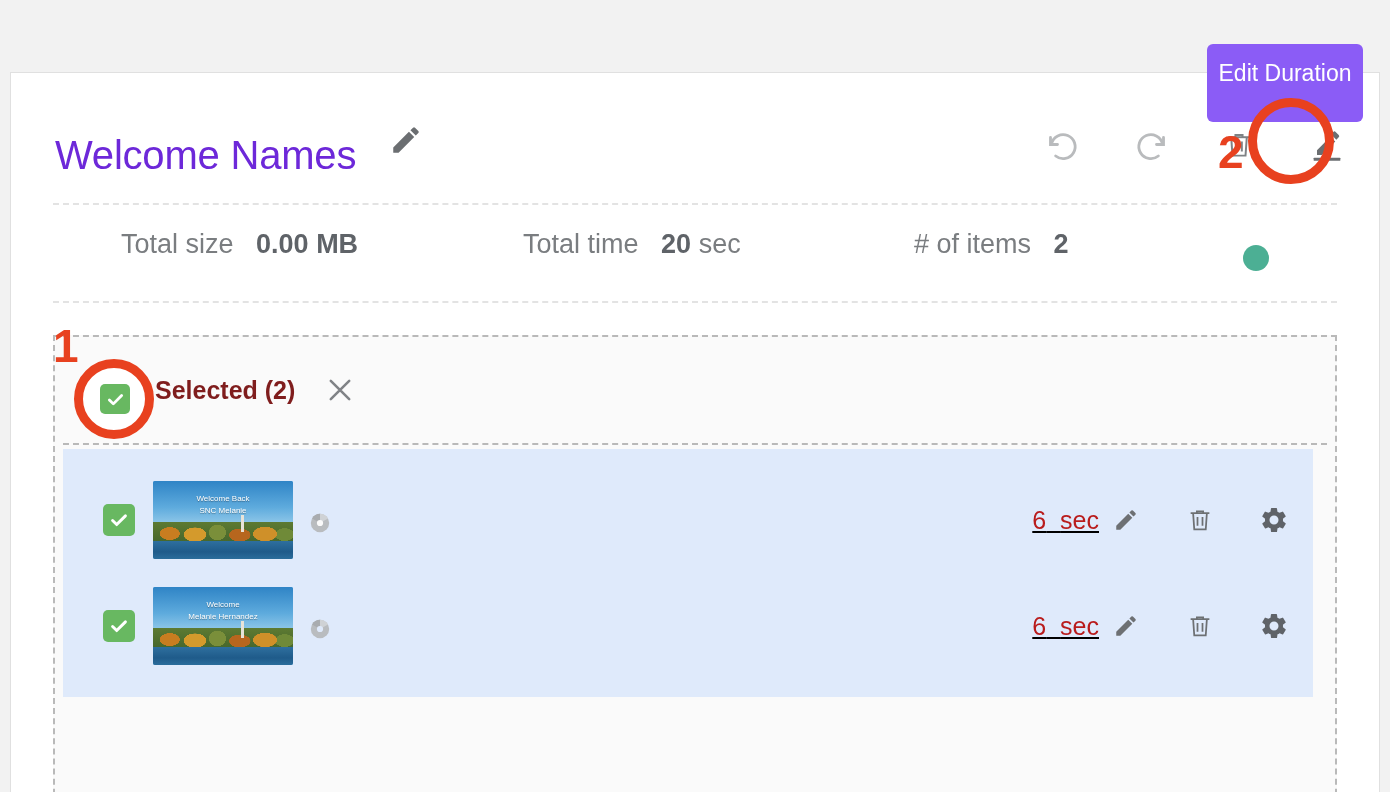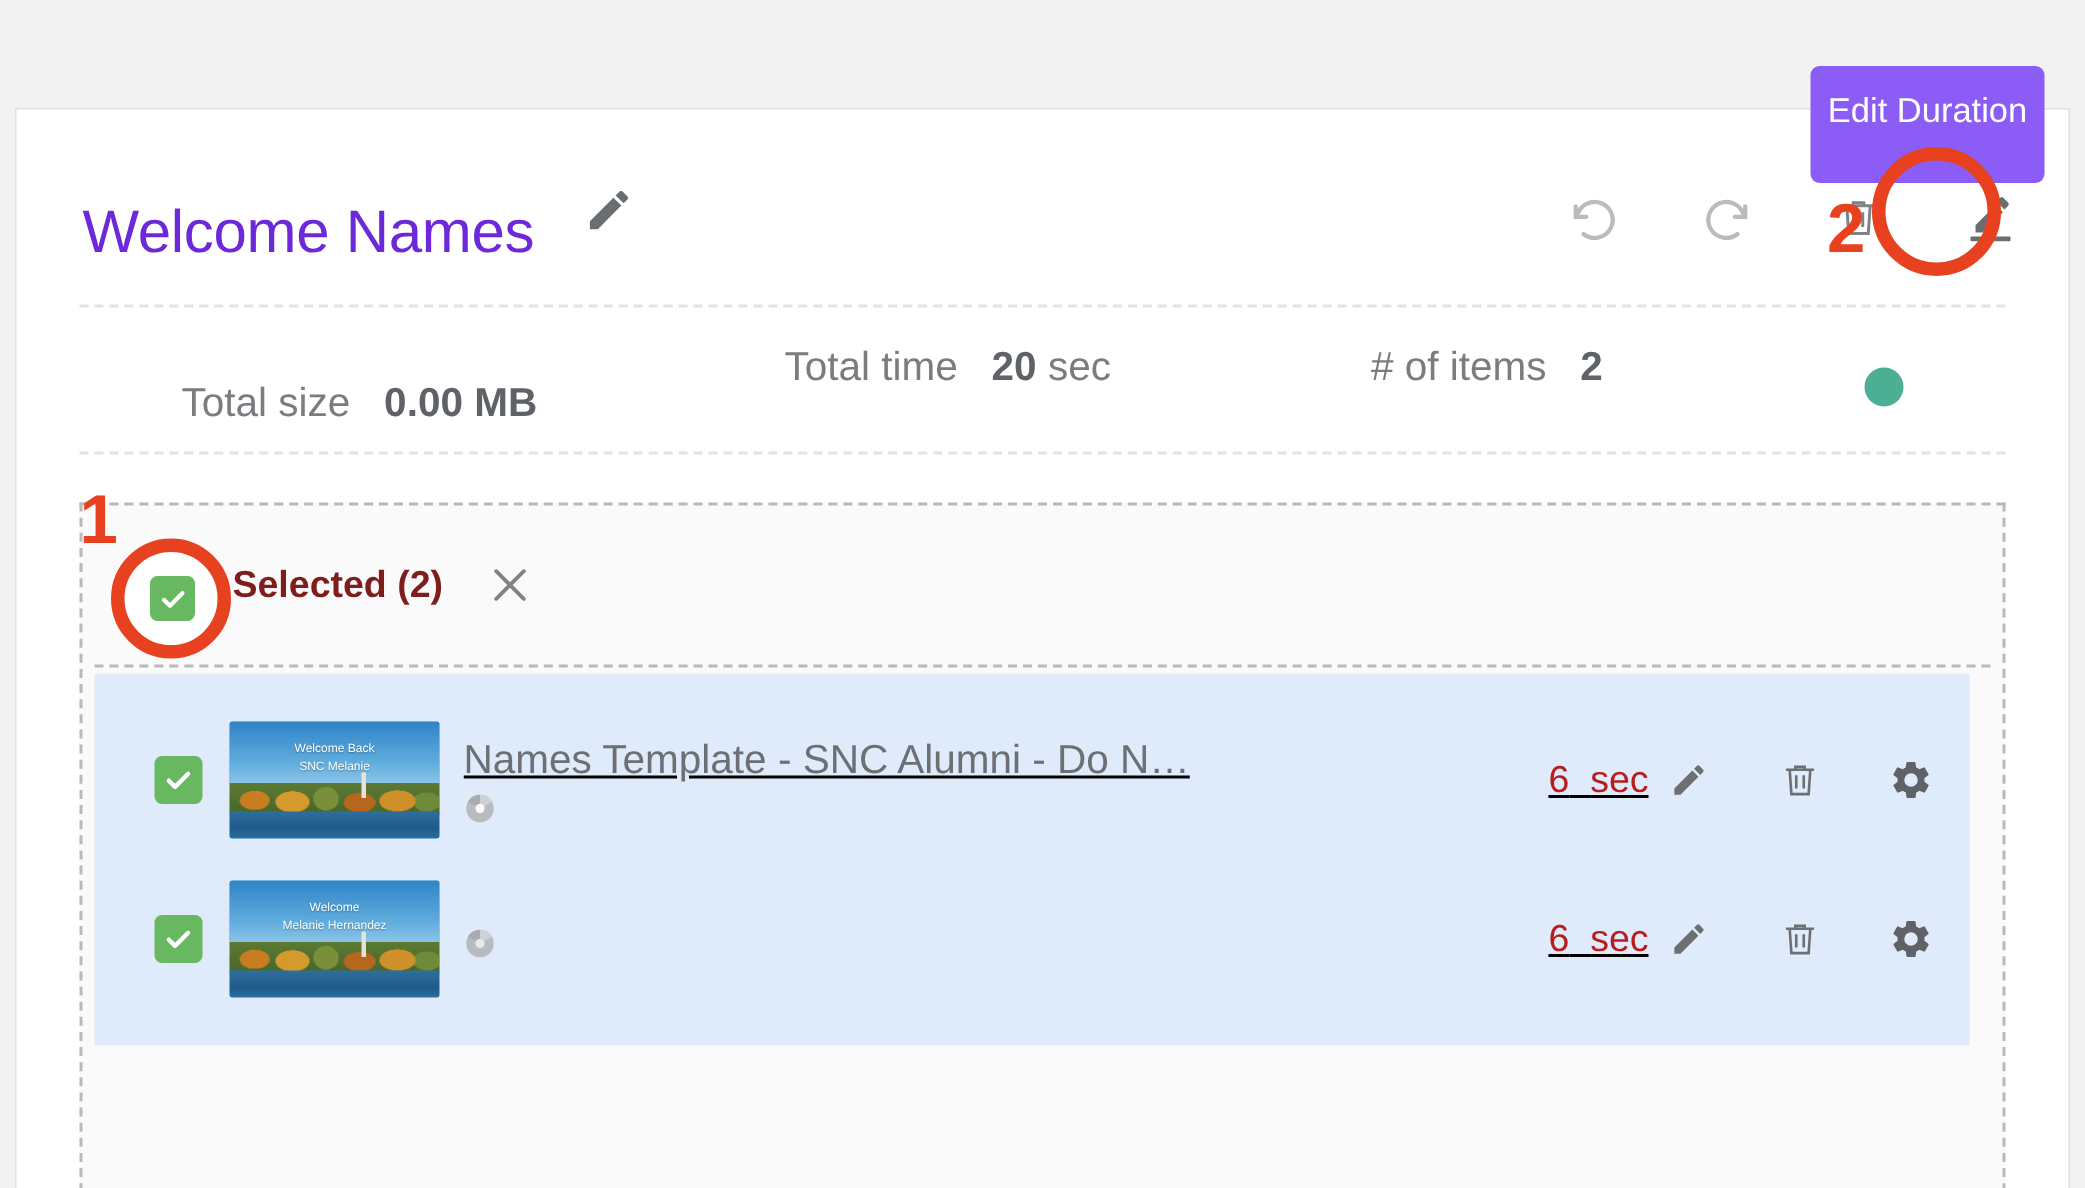--- a/index.html
+++ b/index.html
@@ -97,21 +97,21 @@
     top: 26px;
     font-size: 27px;
     color: #7a7d80;
     font-weight: 400;
     white-space: nowrap;
   }
   .stat b {
     color: #5f6368;
     font-weight: 700;
   }
-  .stat-size { left: 110px; margin-top: 24px; }
+  .stat-size { left: 110px; }
   .stat-time { left: 512px; }
   .stat-items { left: 903px; }
   .status-dot {
     position: absolute;
     left: 1232px;
     top: 172px;
     width: 26px;
     height: 26px;
     border-radius: 50%;
     background: #4caf94;
@@ -441,21 +441,20 @@
         </div>
         <div class="thumb">
           <div class="sky"></div>
           <div class="treeline"></div>
           <div class="spire"></div>
           <div class="water"></div>
           <div class="cap cap-1">Welcome Back</div>
           <div class="cap cap-2">SNC Melanie</div>
         </div>
         <div class="row-mid">
-          <div class="row-title">Names Template - SNC Alumni - Do N…</div>
           <div class="disc-icon">
             <svg width="22" height="22" viewBox="0 0 24 24">
               <circle cx="12" cy="12" r="10" fill="#b9bcbf"></circle>
               <path d="M12 2a10 10 0 0 1 8.66 5L12 12z" fill="#cfd2d5"></path>
               <path d="M12 2a10 10 0 0 0-8.66 5L12 12z" fill="#a9acaf"></path>
               <circle cx="12" cy="12" r="3.4" fill="#fafafa"></circle>
             </svg>
           </div>
         </div>
         <div class="row-dur">

